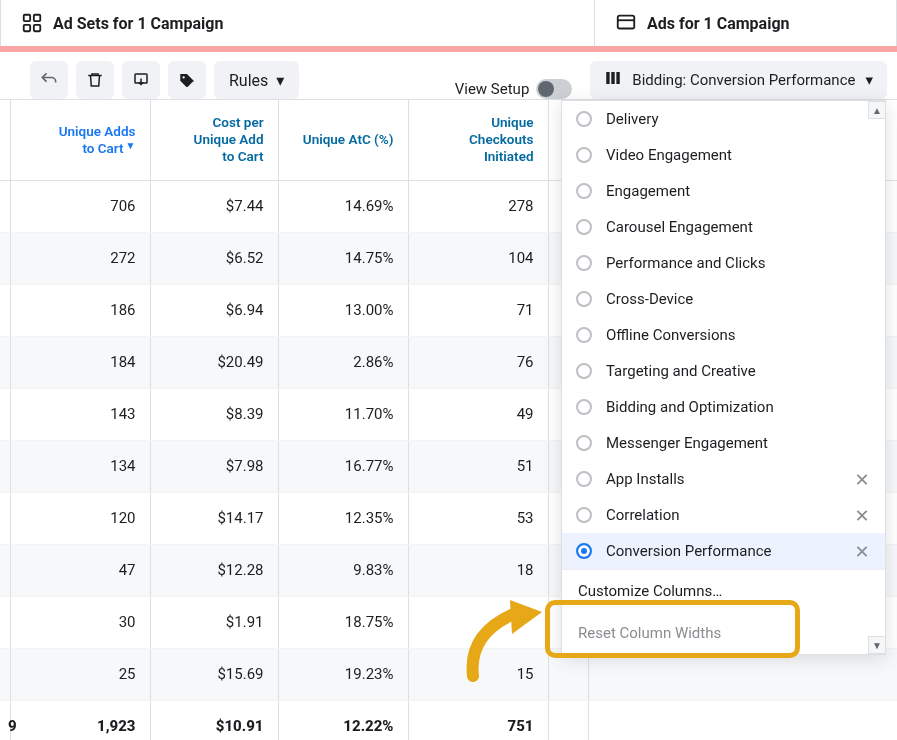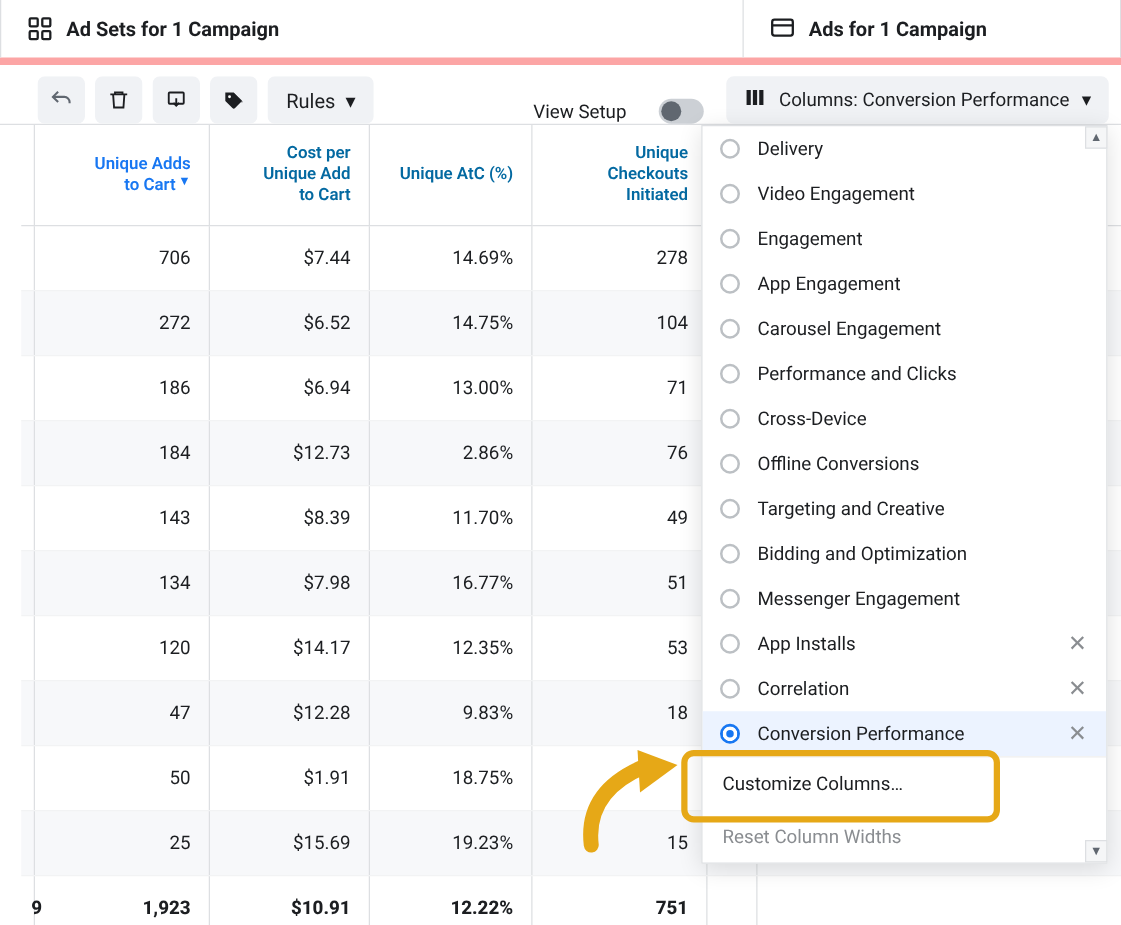--- a/index.html
+++ b/index.html
@@ -45,39 +45,39 @@
       background: #f0f2f5;
       display: flex;
       align-items: center;
       justify-content: center;
       cursor: pointer;
       border: 1px solid transparent;
     }
     .tb-btn.wide { padding: 0 14px; gap: 8px; }
     .tb-btn.light { background: #fff; }
     .tb-spacer { flex: 1; }
-    .viewsetup { display: flex; align-items: center; gap: 26px; margin-right: 12px; }
+    .viewsetup { display: flex; align-items: center; gap: 7px; margin-right: 12px; }
     .viewsetup span { font-size: 15px; color: #1c1e21; }
     .toggle { width: 36px; height: 20px; border-radius: 10px; background: #ccd0d5; position: relative; }
     .toggle::after { content: ""; position: absolute; left: 2px; top: 2px; width: 16px; height: 16px; border-radius: 50%; background: #606770; }
     .col-btn {
       display: flex;
       align-items: center;
       height: 38px;
       padding: 0 14px;
       border-radius: 6px;
       background: #f0f2f5;
       gap: 10px;
       cursor: pointer;
       font-size: 15px;
       color: #1c1e21;
     }
 
     
-    .table-wrap { height: calc(740px - 100px); overflow: hidden; padding-left: 17px; }
+    .table-wrap { height: calc(740px - 100px); overflow: hidden; }
     table { border-collapse: collapse; width: 100%; table-layout: fixed; }
     th {
       height: 80px;
       font-size: 13.5px;
       font-weight: 600;
       color: #0369a1;
       text-align: right;
       padding: 8px 14px 8px 8px;
       border-bottom: 1px solid #dddfe2;
       border-right: 1px solid #dddfe2;
@@ -222,21 +222,21 @@
     <div class="toggle"></div>
   </div>
   <div class="col-btn">
     <span>
       <svg viewBox="0 0 24 24" width="18" height="18" fill="#1c1e21">
           <rect x="3" y="4" width="4.5" height="16"></rect>
           <rect x="9.75" y="4" width="4.5" height="16"></rect>
           <rect x="16.5" y="4" width="4.5" height="16"></rect>
         </svg>
     </span>
-    <span>Columns: Conversion Performance</span>
+    <span>Bidding: Conversion Performance</span>
     <span>▾</span>
   </div>
 </div>
 
 <div class="table-wrap">
   <table>
     <colgroup id="cg">
         <col style="width: 10px;">
         <col style="width: 140px;">
         <col style="width: 128px;">
@@ -280,21 +280,21 @@
           <td>186</td>
           <td>$6.94</td>
           <td>13.00%</td>
           <td>71</td>
           <td></td>
           <td style="border-right: none;"></td>
         </tr>
         <tr class="stripe">
           <td style="border-right: 1px solid rgb(221, 223, 226);"></td>
           <td>184</td>
-          <td>$12.73</td>
+          <td>$20.49</td>
           <td>2.86%</td>
           <td>76</td>
           <td></td>
           <td style="border-right: none;"></td>
         </tr>
         <tr>
           <td style="border-right: 1px solid rgb(221, 223, 226);"></td>
           <td>143</td>
           <td>$8.39</td>
           <td>11.70%</td>
@@ -324,21 +324,21 @@
           <td style="border-right: 1px solid rgb(221, 223, 226);"></td>
           <td>47</td>
           <td>$12.28</td>
           <td>9.83%</td>
           <td>18</td>
           <td></td>
           <td style="border-right: none;"></td>
         </tr>
         <tr>
           <td style="border-right: 1px solid rgb(221, 223, 226);"></td>
-          <td>50</td>
+          <td>30</td>
           <td>$1.91</td>
           <td>18.75%</td>
           <td></td>
           <td></td>
           <td style="border-right: none;"></td>
         </tr>
         <tr class="stripe">
           <td style="border-right: 1px solid rgb(221, 223, 226);"></td>
           <td>25</td>
           <td>$15.69</td>
@@ -370,24 +370,20 @@
       <div class="dd-row">
         <span class="radio"></span>
         <span>Video Engagement</span>
       </div>
       <div class="dd-row">
         <span class="radio"></span>
         <span>Engagement</span>
       </div>
       <div class="dd-row">
         <span class="radio"></span>
-        <span>App Engagement</span>
-      </div>
-      <div class="dd-row">
-        <span class="radio"></span>
         <span>Carousel Engagement</span>
       </div>
       <div class="dd-row">
         <span class="radio"></span>
         <span>Performance and Clicks</span>
       </div>
       <div class="dd-row">
         <span class="radio"></span>
         <span>Cross-Device</span>
       </div>

